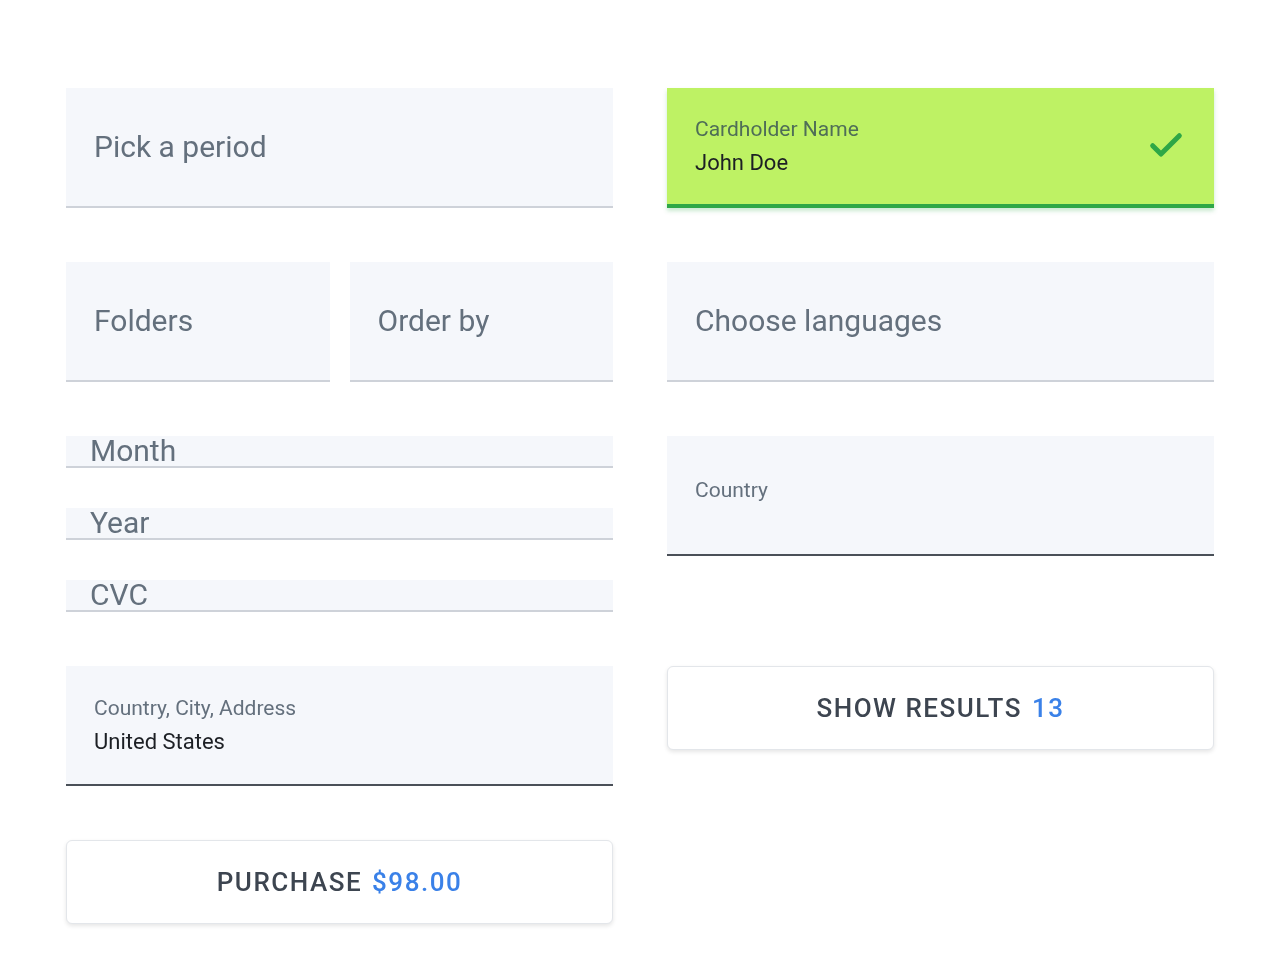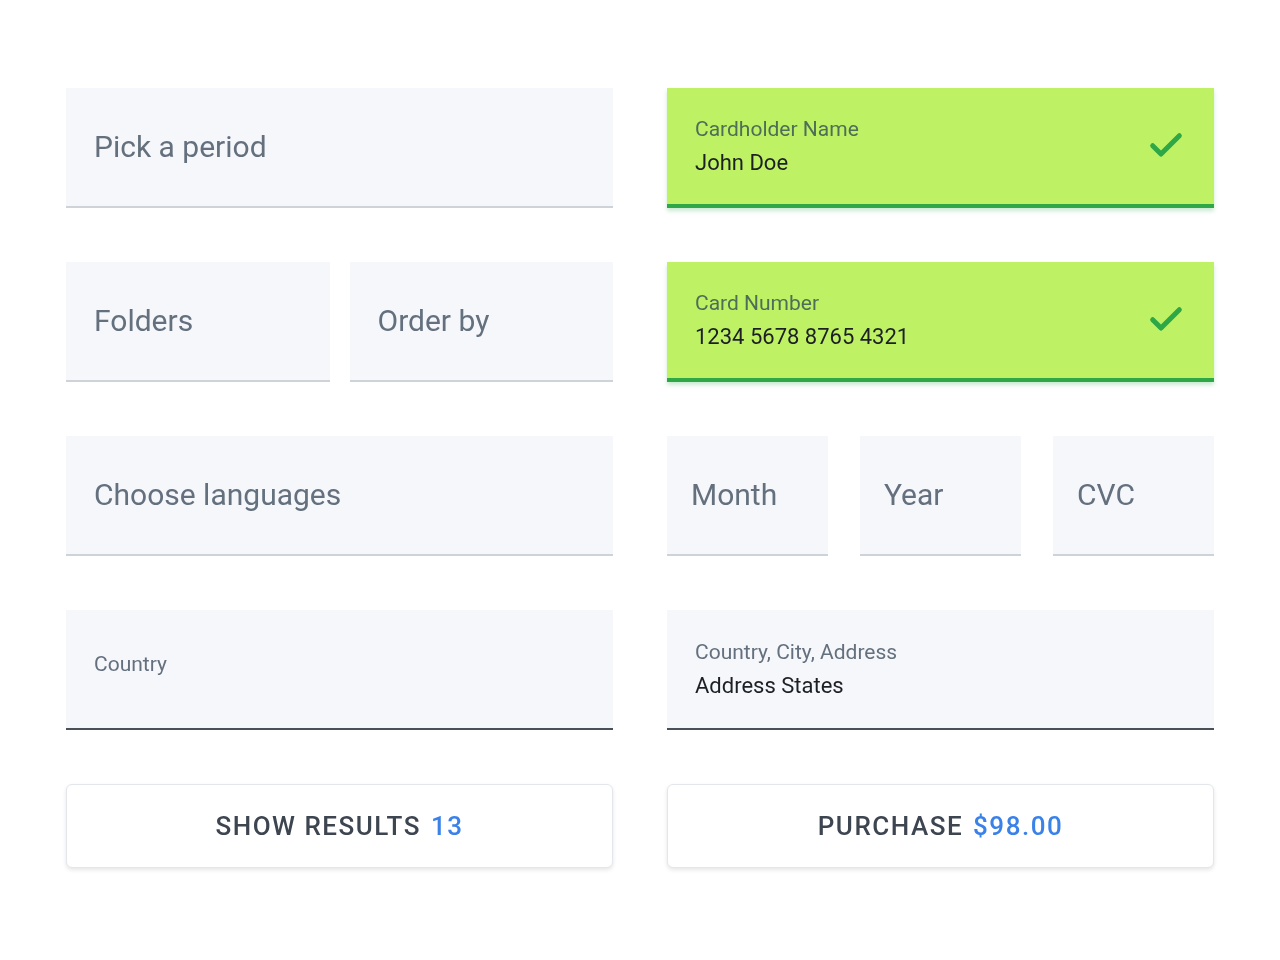--- a/index.html
+++ b/index.html
@@ -15,21 +15,22 @@
     grid-template-columns: 1fr 1fr;
     column-gap: 54px;
     row-gap: 54px;
   }
   .row2col {
     display: flex;
     gap: 20px;
   }
   .row3col {
     display: flex;
-    gap: 32px;
+    gap: 40px;
+    flex-direction: column;
   }
   .field {
     background: #f5f7fb;
     border-bottom: 2px solid #ced2d9;
     height: 120px;
     padding: 0 28px;
     display: flex;
     flex-direction: column;
     justify-content: center;
     flex: 1;
@@ -113,29 +114,20 @@
 
   <div class="row2col">
     <div class="field">
       <span class="placeholder">Folders</span>
     </div>
     <div class="field">
       <span class="placeholder">Order by</span>
     </div>
   </div>
 
-  <div class="field valid">
-    <span class="floating-label">Card Number</span>
-    <span class="value">1234 5678 8765 4321</span>
-    <span class="check">
-      <svg width="40" height="40" viewBox="0 0 24 24" fill="none" stroke="#2ea746" stroke-width="3" stroke-linecap="round" stroke-linejoin="round">
-          <polyline points="4 13 9 18 20 7"></polyline>
-        </svg>
-    </span>
-  </div>
 
   <div class="field">
     <span class="placeholder">Choose languages</span>
   </div>
 
   <div class="row3col">
     <div class="field small">
       <span class="placeholder">Month</span>
     </div>
     <div class="field small">
@@ -145,21 +137,21 @@
       <span class="placeholder">CVC</span>
     </div>
   </div>
 
   <div class="field filled">
     <span class="floating-label">Country</span>
   </div>
 
   <div class="field filled">
     <span class="floating-label">Country, City, Address</span>
-    <span class="value">Address States</span>
+    <span class="value">United States</span>
   </div>
 
   <div class="btn">
     <span>SHOW RESULTS</span>
     <span class="accent">13</span>
   </div>
 
   <div class="btn">
     <span>PURCHASE</span>
     <span class="accent">$98.00</span>

